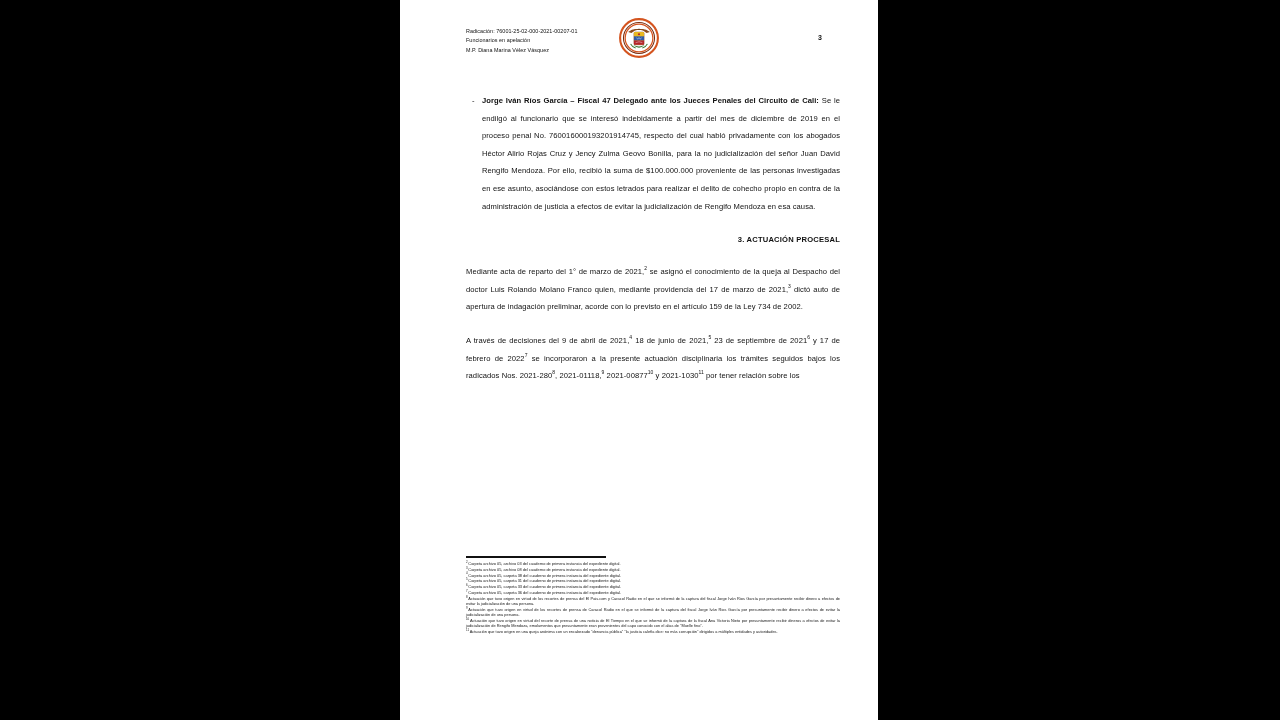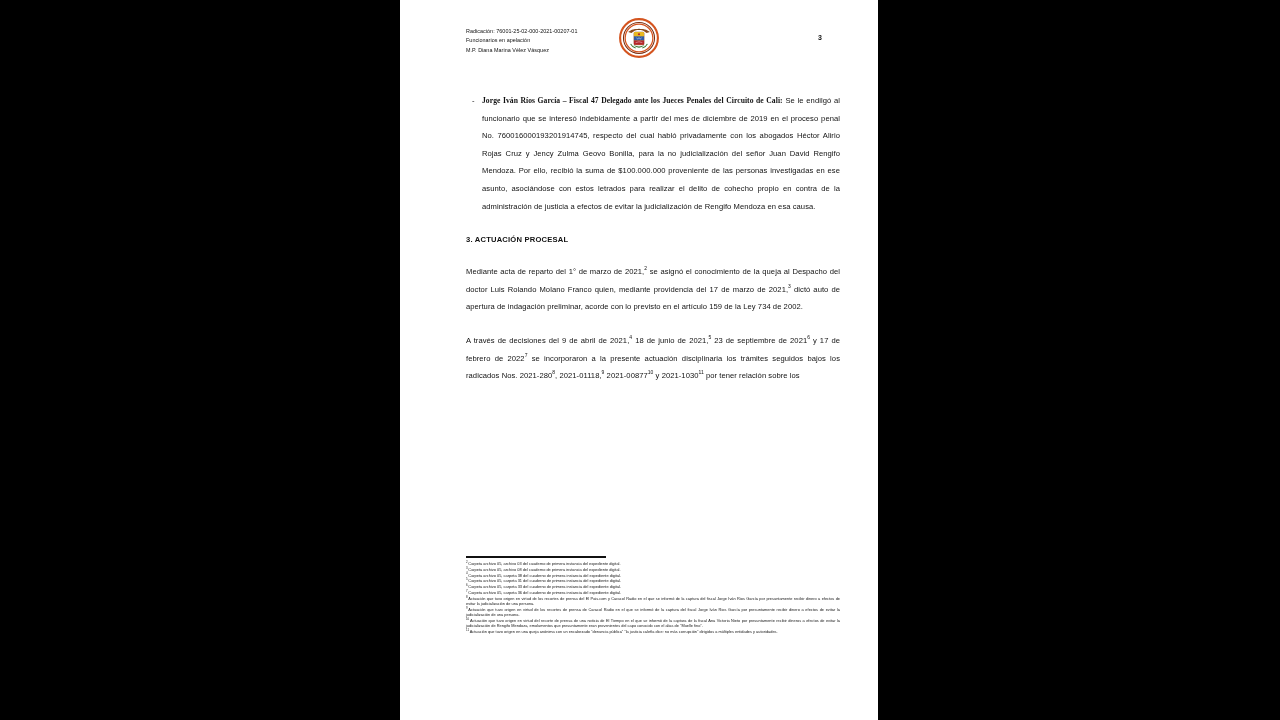--- a/index.html
+++ b/index.html
@@ -89,23 +89,23 @@
   .para {
     font-size: 7.6px;
     line-height: 17.6px;
     color: #111111;
     text-align: justify;
     text-justify: inter-word;
     letter-spacing: 0.06px;
     hyphens: none;
   }
   .bullet-text { flex: 1 1 auto; }
-  .para b { font-weight: bold; font-family: Liberation Serif, serif; }
+  .para b { font-weight: bold; }
   .section-heading {
-    text-align: left;
+    text-align: right;
     font-size: 7.6px;
     font-weight: bold;
     color: #111111;
     margin-top: 20px;
     margin-bottom: 19px;
     letter-spacing: 0.2px;
   }
   .para + .para { margin-top: 16px; }
   sup {
     font-size: 5px;

